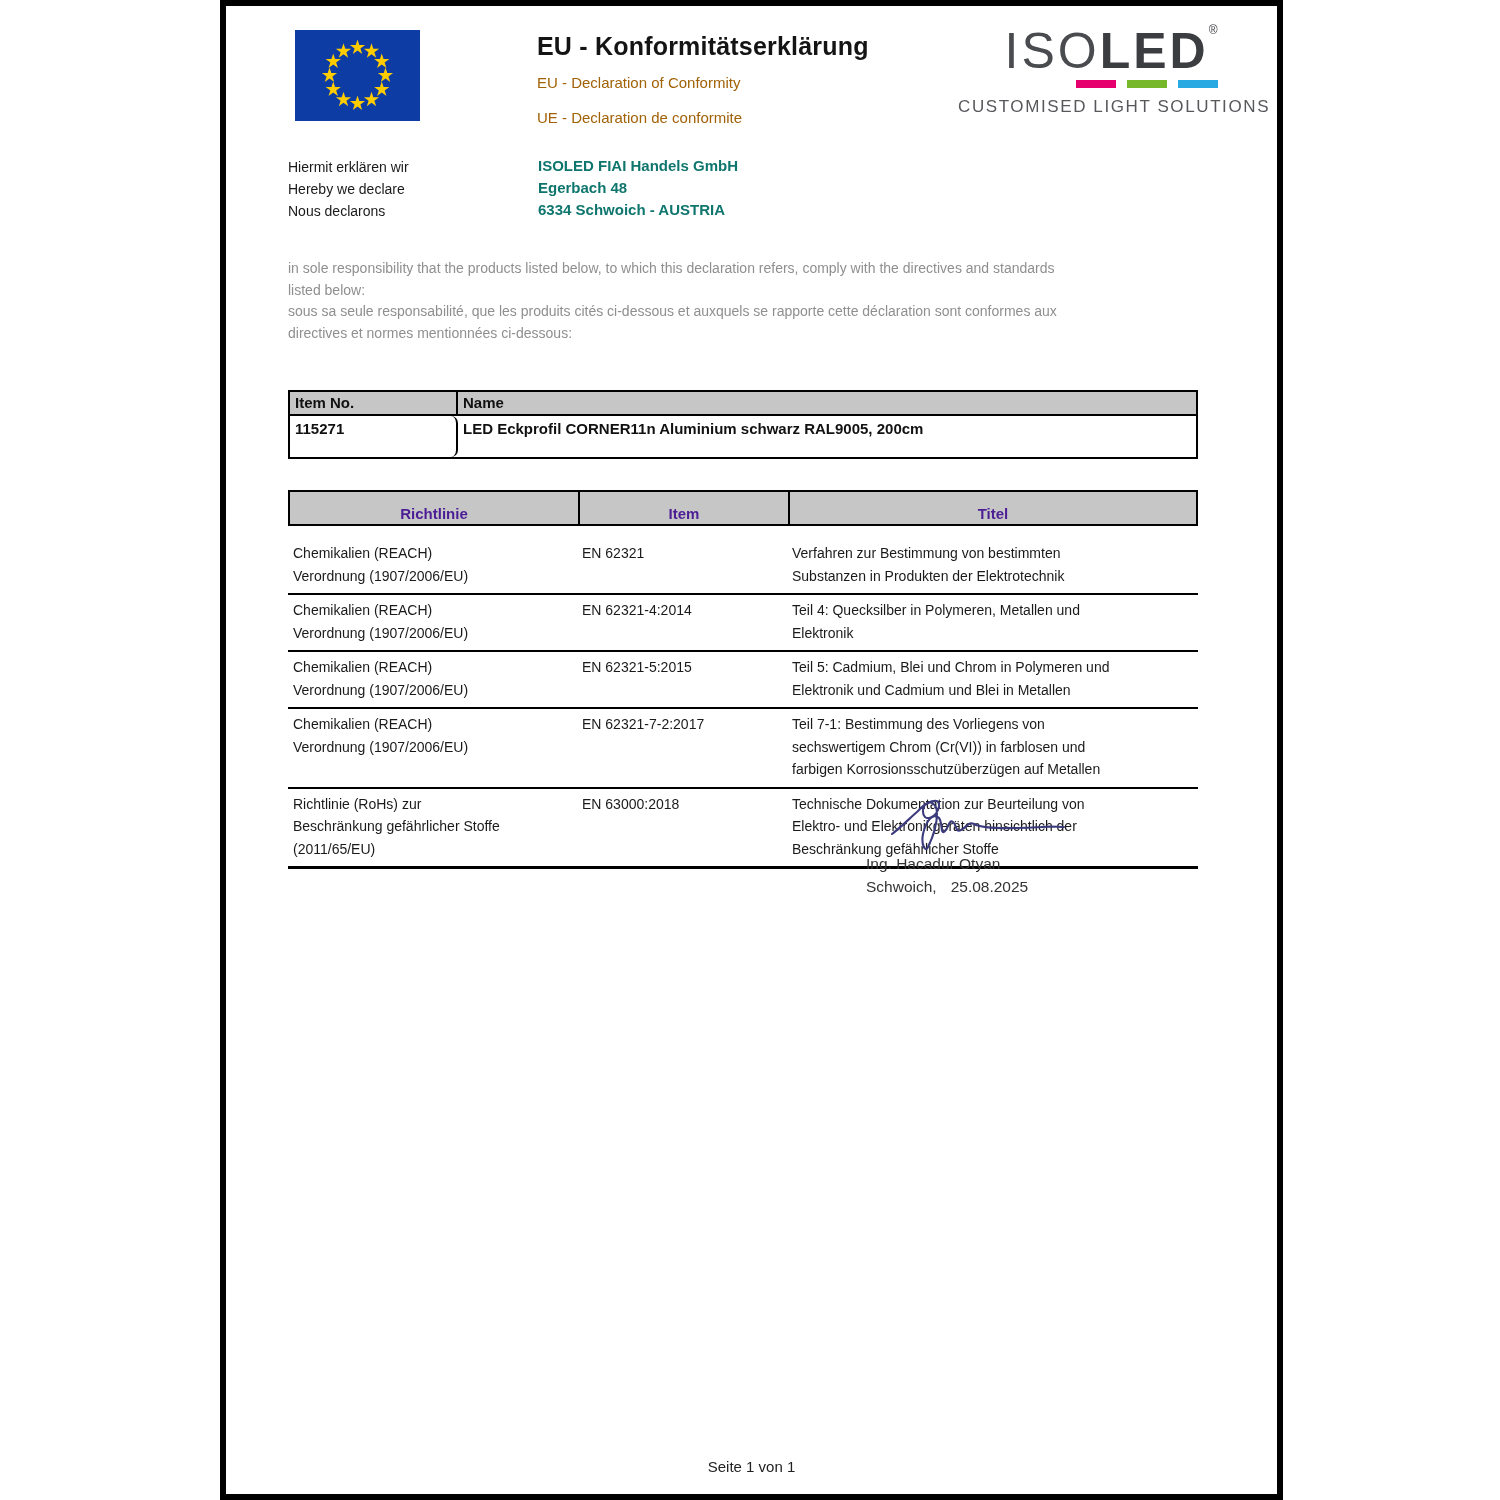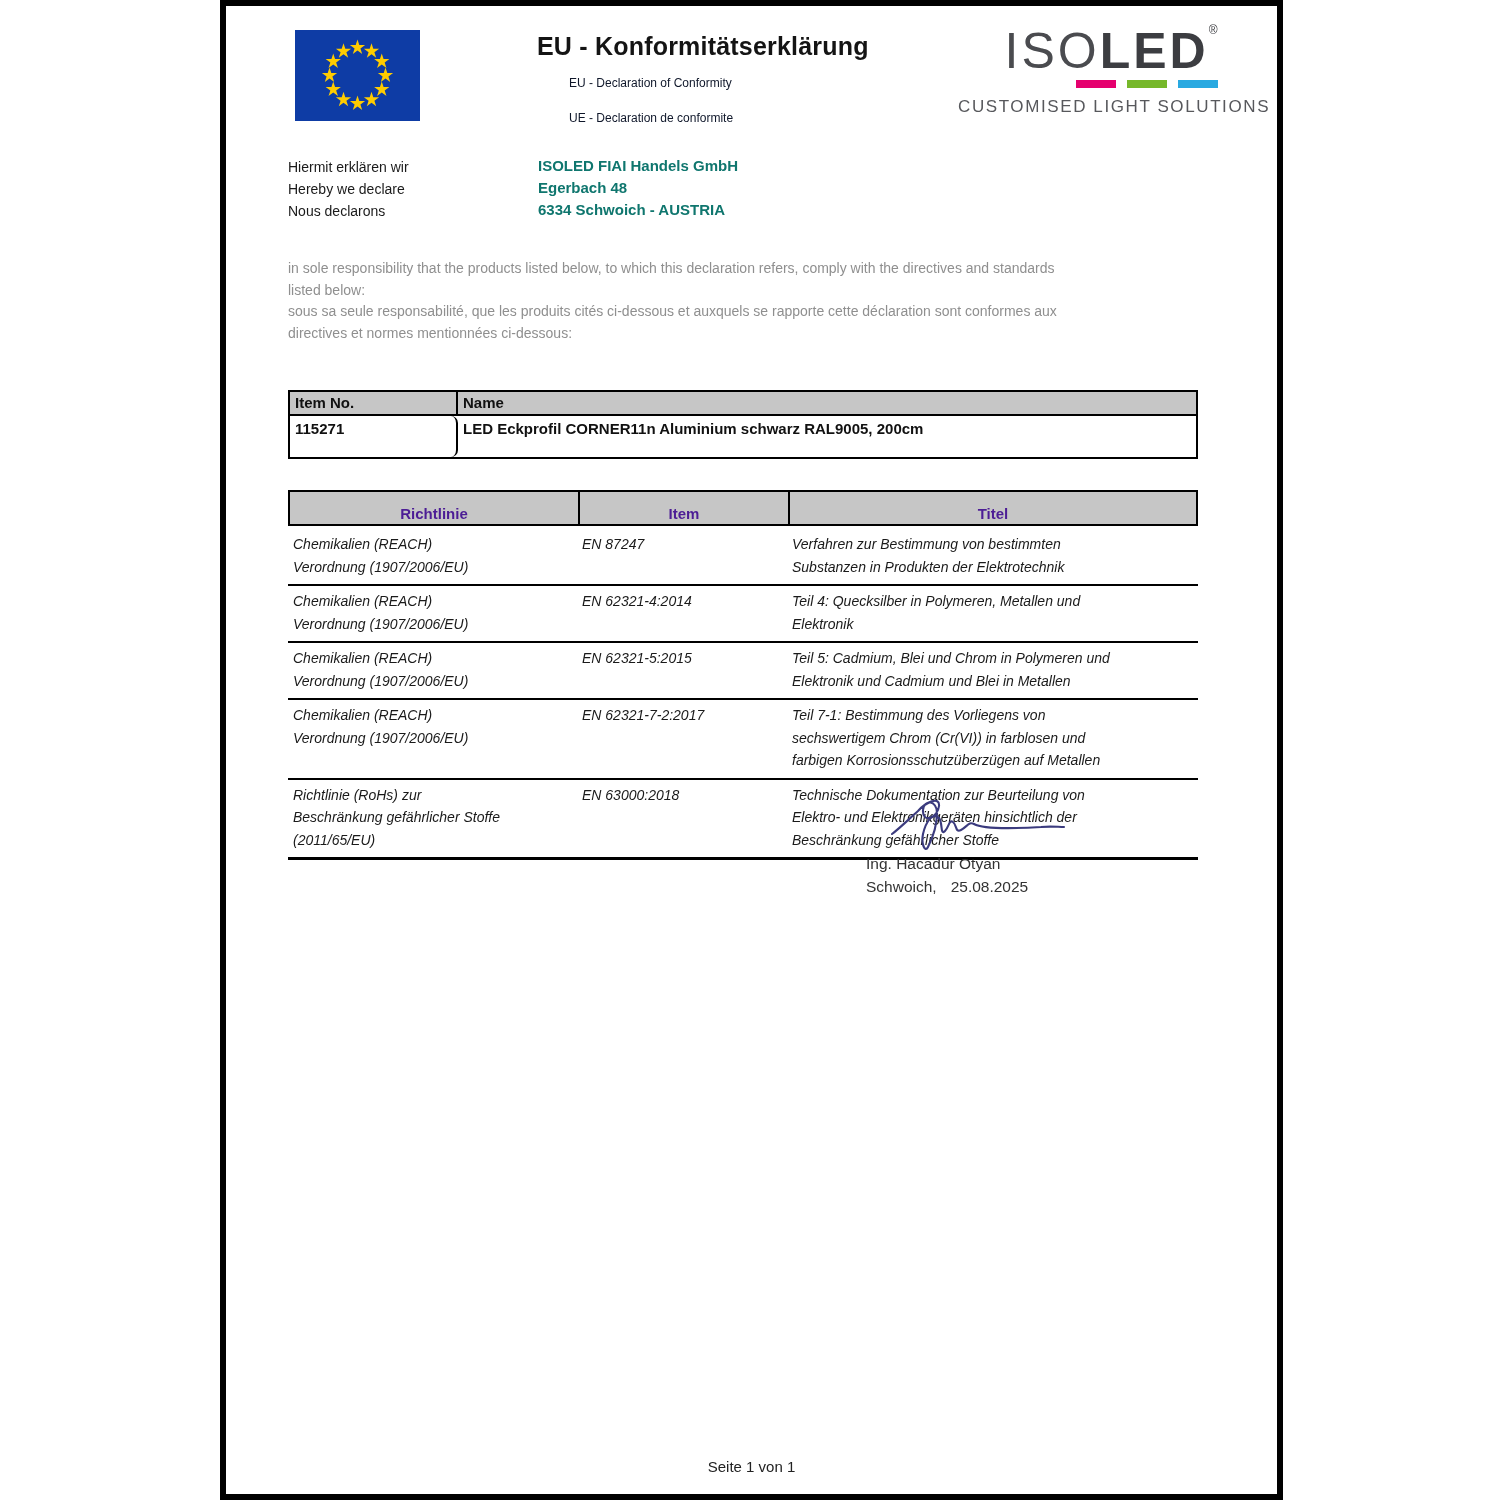--- a/index.html
+++ b/index.html
@@ -9,21 +9,21 @@
   .page {
     position:absolute; left:220px; top:0; width:1063px; height:1500px;
     background:#ffffff; border:6px solid #000000;
   }
   .page > * { position:absolute; }
 
   
   .eu-flag { left:69px; top:24px; width:125px; height:91px; }
   .title-block { left:311px; top:26px; }
   .doc-title { font-size:25px; font-weight:bold; color:#141414; letter-spacing:0.2px; }
-  .doc-sub { font-size:12px; color:#0f172a; margin-top:9px; line-height:26px;margin-left:32px; }
+  .doc-sub { font-size:15px; color:#a16207; margin-top:9px; line-height:26px; }
 
   .logo-box { left:732px; top:14px; width:306px; height:110px; text-align:center; }
   .logo-brand { display:inline-block; position:relative; line-height:1; margin-top:6px; }
   .logo-iso { font-size:50px; font-weight:500; color:#4a4b4f; letter-spacing:3px; }
   .logo-led { font-size:50px; font-weight:800; color:#3c3d41; letter-spacing:3px; }
   .logo-reg { font-size:12px; color:#3c3d41; vertical-align:top; position:relative; top:-2px; }
   .logo-bars { display:flex; gap:11px; margin:4px 0 0 118px; width:142px; }
   .logo-bars span { height:8px; flex:1; display:block; }
   .bar-magenta { background:#e5006e; }
   .bar-green   { background:#76b82a; }
@@ -48,21 +48,21 @@
   .col-itemno { width:168px; border-right:2px solid #000; }
   .col-name { flex:1; }
 
   
   .dir-table { left:62px; top:484px; width:910px; }
   .dir-header { display:flex; background:#c6c6c6; border:2px solid #000; }
   .dir-header > div { font-size:15px; font-weight:bold; color:#4c1d95; padding:13px 5px 2px;text-align:center; }
   .dh1 { width:290px; border-right:2px solid #000; }
   .dh2 { width:210px; border-right:2px solid #000; }
   .dh3 { flex:1; }
-  .dir-rows { margin-top:3px;font-style:italic; }
+  .dir-rows { margin-top:12px; }
   .drow { display:flex; border-bottom:2px solid #000; padding:4px 0 6px; }
   .drow.last { border-bottom-width:3px; }
   .dcol { font-size:14px; color:#1a1a1a; line-height:22.5px; }
   .dc1 { width:290px; padding-left:5px; }
   .dc2 { width:210px; padding-left:4px; }
   .dc3 { flex:1; padding-left:4px; }
 
   
   .sig-scribble { left:660px; top:788px; width:190px; height:62px; }
   .sig-name { left:640px; top:849px; font-size:15.5px; color:#333333; }
@@ -134,21 +134,21 @@
 
     <div class="dir-table">
       <div class="dir-header">
         <div class="dh1">Richtlinie</div>
         <div class="dh2">Item</div>
         <div class="dh3">Titel</div>
       </div>
       <div class="dir-rows">
         <div class="drow">
           <div class="dcol dc1">Chemikalien (REACH)<br>Verordnung (1907/2006/EU)</div>
-          <div class="dcol dc2">EN 87247</div>
+          <div class="dcol dc2">EN 62321</div>
           <div class="dcol dc3">Verfahren zur Bestimmung von bestimmten<br>Substanzen in Produkten der Elektrotechnik</div>
         </div>
         <div class="drow">
           <div class="dcol dc1">Chemikalien (REACH)<br>Verordnung (1907/2006/EU)</div>
           <div class="dcol dc2">EN 62321-4:2014</div>
           <div class="dcol dc3">Teil 4: Quecksilber in Polymeren, Metallen und<br>Elektronik</div>
         </div>
         <div class="drow">
           <div class="dcol dc1">Chemikalien (REACH)<br>Verordnung (1907/2006/EU)</div>
           <div class="dcol dc2">EN 62321-5:2015</div>

